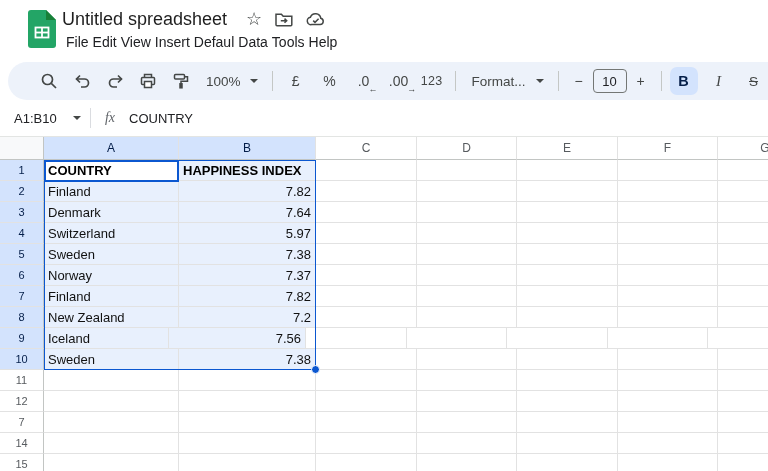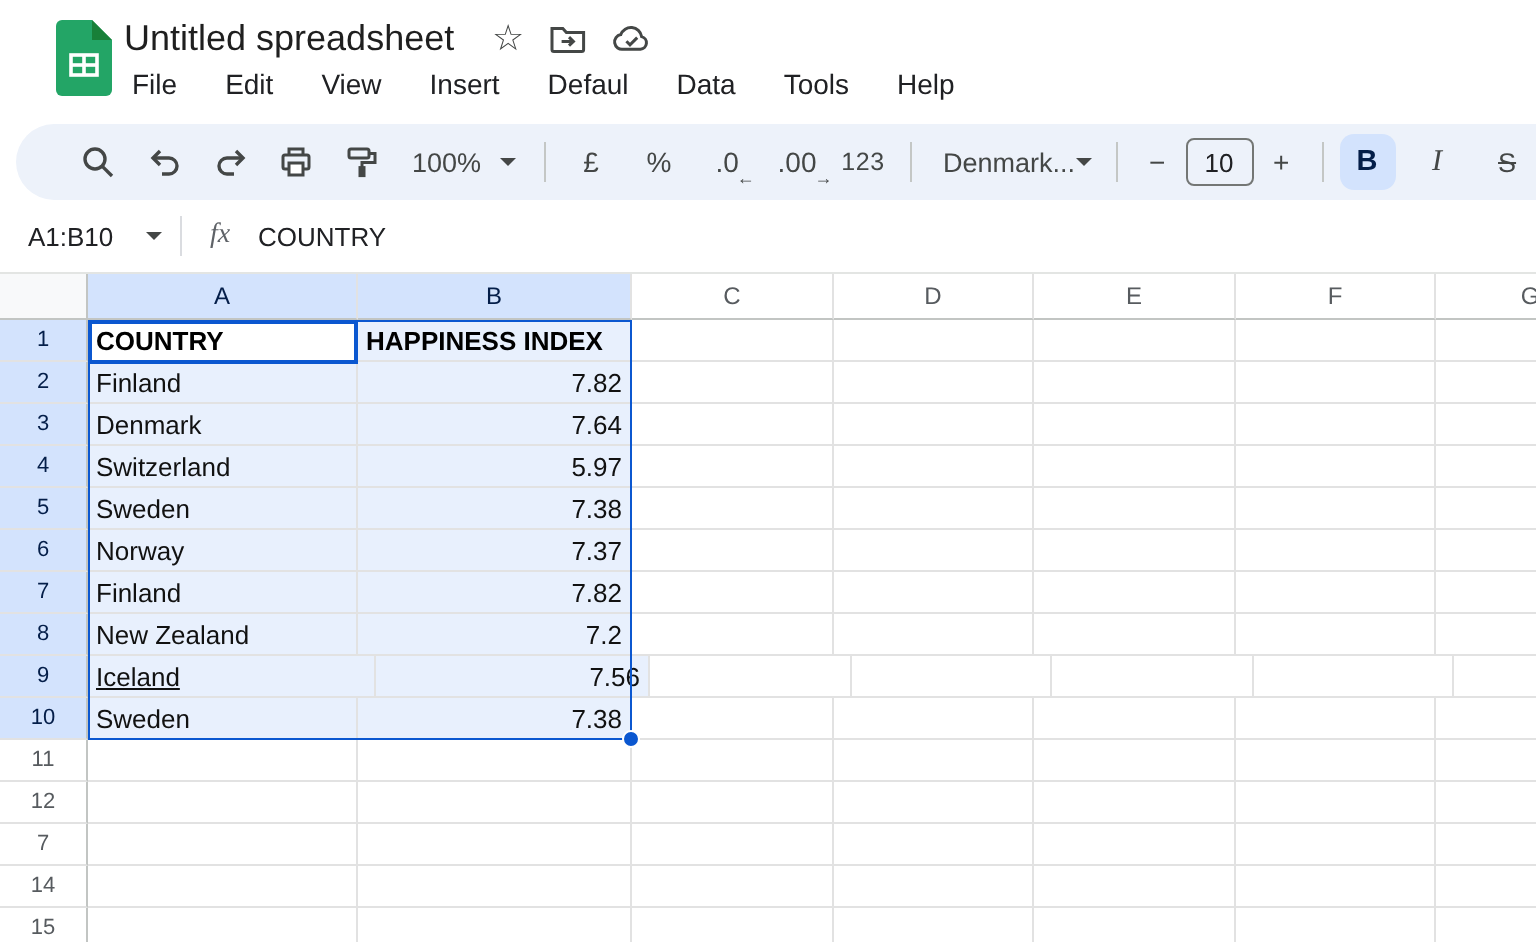--- a/index.html
+++ b/index.html
@@ -21,21 +21,21 @@
   html,body{width:768px;height:471px;overflow:hidden;background:#fff;
     font-family:"Liberation Sans",sans-serif;}
   .screen{position:relative;width:768px;height:471px;background:#fff;overflow:hidden}
 
   
   .app-header{position:absolute;top:0;left:0;right:0;height:60px;background:#fff}
   .logo{position:absolute;left:28px;top:10px;width:28px;height:38px}
   .doc-title{position:absolute;left:62px;top:9px;font-size:18px;color:var(--text-dark);white-space:nowrap}
   .title-icons{position:absolute;left:246px;top:10px;display:flex;align-items:center;gap:13px;color:var(--icon-gray)}
   .star{font-size:18px;line-height:18px;color:var(--icon-gray)}
-  .menu-bar{position:absolute;left:64px;top:32px;display:flex;gap:20px;align-items:center}
+  .menu-bar{position:absolute;left:64px;top:32px;display:flex;gap:0;align-items:center}
   .menu-item{font-size:14px;color:#202124;padding:2px 2px;border-radius:4px;cursor:default;white-space:nowrap}
 
   
   .toolbar{position:absolute;top:62px;left:8px;right:-26px;height:38px;background:var(--toolbar-bg);
     border-radius:19px;display:flex;align-items:center;padding-left:14px;color:var(--icon-gray)}
   .tb-btn{width:30px;height:28px;border-radius:7px;display:flex;align-items:center;justify-content:center;
     flex:0 0 auto;font-size:14px;color:var(--icon-gray);position:relative}
   .tb-btn svg{display:block}
   .tb-div{width:1px;height:20px;background:#c4c7c5;margin:0 8px;flex:0 0 auto}
   .caret{width:0;height:0;border-left:4px solid transparent;border-right:4px solid transparent;
@@ -185,21 +185,21 @@
     <div class="tb-btn" style="margin-left:4px;width:32px">
       <span class="dec-wrap"><span>.00</span><span class="dec-arrow">→</span></span>
     </div>
     <div class="tb-btn" style="margin-left:2px">
       <span class="tb-123">123</span>
     </div>
 
     <div class="tb-div"></div>
 
     <div class="tb-font">
-      <span>Denmark...</span>
+      <span>Format...</span>
       <span class="caret"></span>
     </div>
 
     <div class="tb-div"></div>
 
     <div class="tb-btn" style="width:24px">
       <span>−</span>
     </div>
     <div class="size-box">
       <span>10</span>
@@ -319,21 +319,21 @@
           <div class="cell selbg" style="width: 135px;">New Zealand</div>
           <div class="cell num selbg" style="width: 137px;">7.2</div>
           <div class="cell" style="width: 101px;"></div>
           <div class="cell" style="width: 100px;"></div>
           <div class="cell" style="width: 101px;"></div>
           <div class="cell" style="width: 100px;"></div>
           <div class="cell" style="width: 95px;"></div>
         </div>
         <div class="grid-row">
           <div class="row-header selected">9</div>
-          <div class="cell selbg" style="width: 144px; text-decoration: underline;">Iceland</div>
+          <div class="cell selbg" style="width: 125px;">Iceland</div>
           <div class="cell num selbg" style="width: 137px;">7.56</div>
           <div class="cell" style="width: 101px;"></div>
           <div class="cell" style="width: 100px;"></div>
           <div class="cell" style="width: 101px;"></div>
           <div class="cell" style="width: 100px;"></div>
           <div class="cell" style="width: 95px;"></div>
         </div>
         <div class="grid-row">
           <div class="row-header selected">10</div>
           <div class="cell selbg" style="width: 135px;">Sweden</div>

